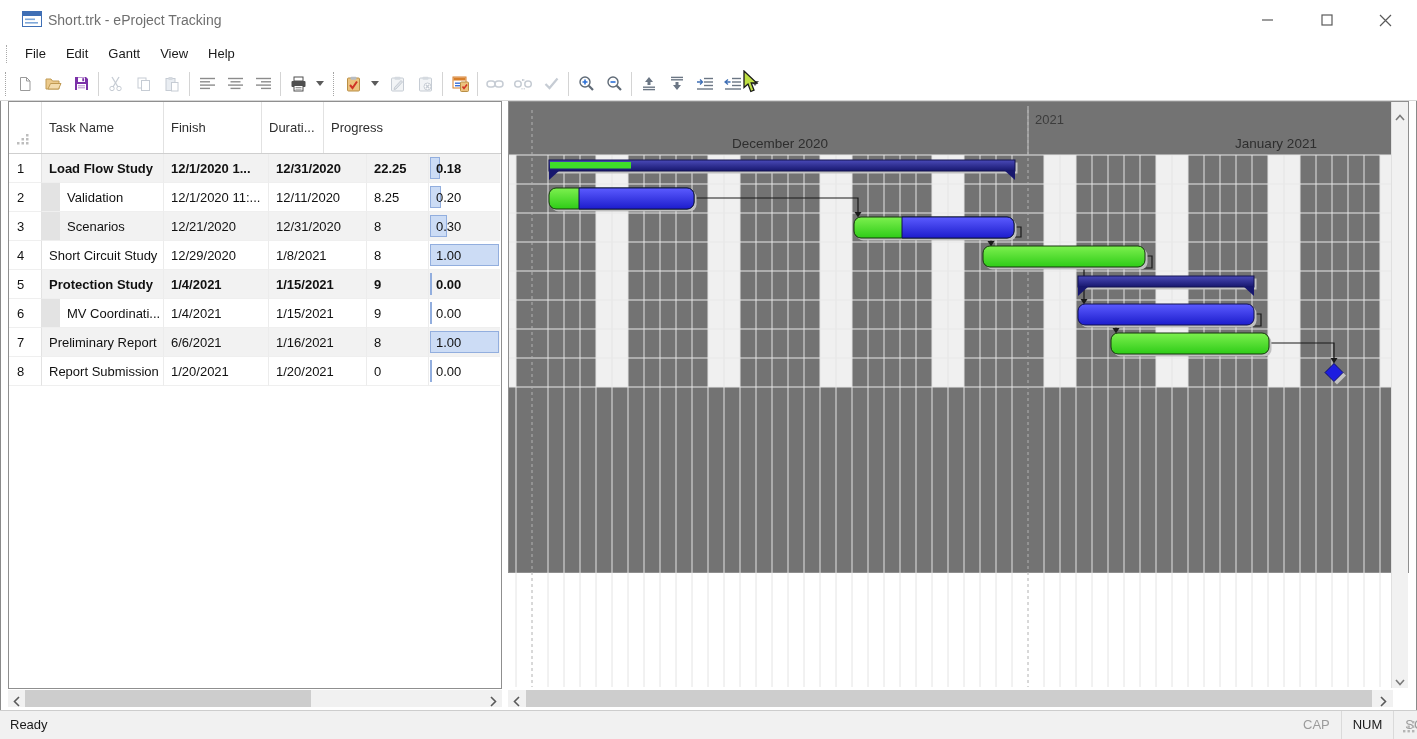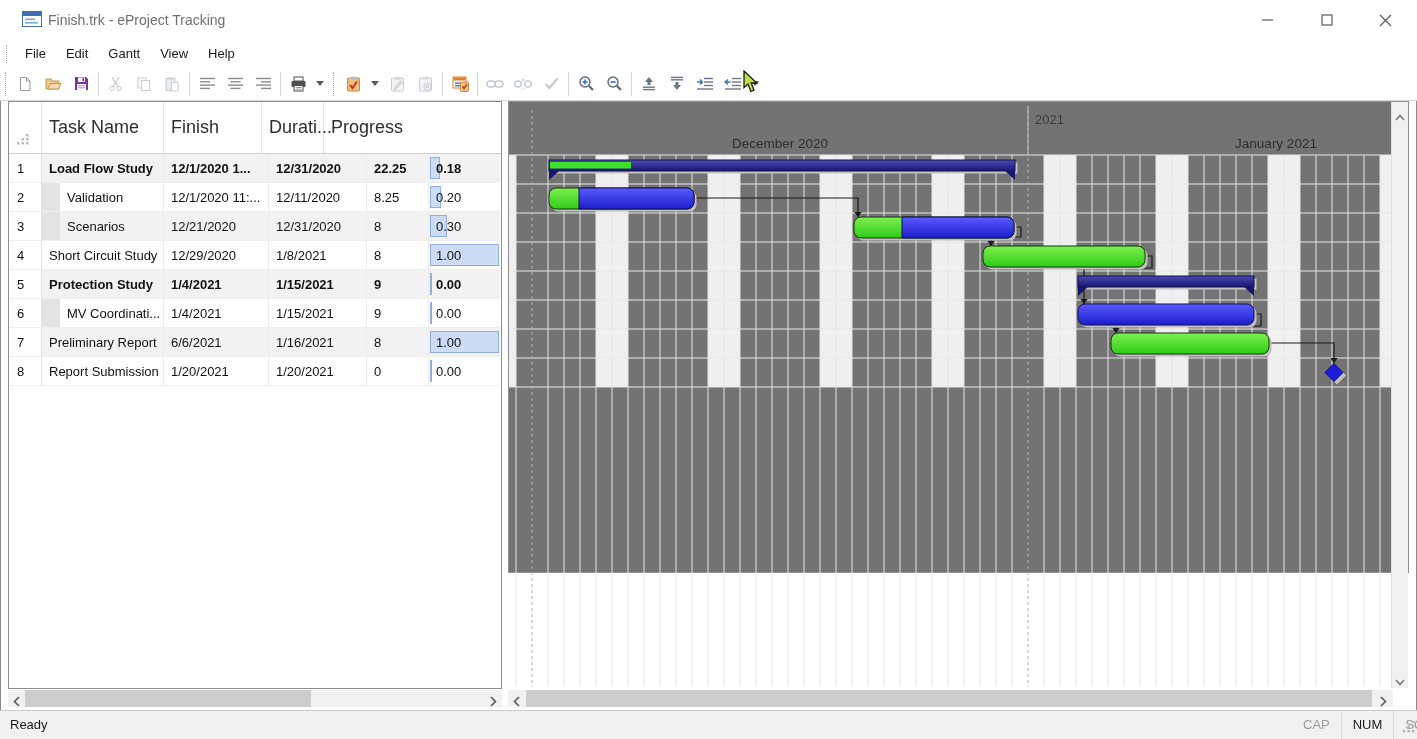--- a/index.html
+++ b/index.html
@@ -19,21 +19,21 @@
   
   .toolbar{position:absolute;left:0;top:67px;width:100%;height:33px;background:#fff;border-bottom:1px solid #d7d7d7;display:flex;align-items:center;}
   .grip{border-left:1px dotted #a5a5a5;height:24px;margin:0 5px;}
   .tbtn{width:28px;height:26px;display:flex;align-items:center;justify-content:center;}
   .tsep{width:1px;height:24px;background:#d4d4d4;margin:0 3px;}
   .dd{width:0;height:0;border-left:4px solid transparent;border-right:4px solid transparent;border-top:5px solid #5b5b5b;margin:0 4px;}
   .cursor-overlay{position:absolute;left:742px;top:70px;z-index:60;}
   
   .table-pane{position:absolute;left:8px;top:101px;width:494px;height:588px;border:1px solid #8f8f8f;background:#fff;box-sizing:border-box;overflow:hidden;}
   .thead{position:absolute;left:0;top:0;width:100%;height:52px;background:#fff;border-bottom:1px solid #cfcfcf;display:flex;box-sizing:border-box;}
-  .hcell{font-size:18px;color:#2e2e2e;border-right:1px solid #e2e2e2;display:flex;align-items:center;padding-left:7px;box-sizing:border-box;height:100%;}
+  .hcell{font-size:13px;color:#2e2e2e;border-right:1px solid #e2e2e2;display:flex;align-items:center;padding-left:7px;box-sizing:border-box;height:100%;}
   .corner{display:flex;align-items:flex-end;padding:0 0 8px 8px;}
   .trows{position:absolute;left:0;top:52px;width:100%;}
   .trow{display:flex;height:29px;box-sizing:border-box;font-size:13px;color:#111;}
   .trow.shade .c{background:#f2f2f2;}
   .trow.bold .c{font-weight:bold;}
   .c{border-right:1px solid #ececec;border-bottom:1px solid #efefef;display:flex;align-items:center;padding-left:7px;box-sizing:border-box;position:relative;overflow:hidden;white-space:nowrap;}
   .cnum{border-right:1px solid #e2e2e2;border-bottom:1px solid #efefef;display:flex;align-items:center;padding-left:8px;box-sizing:border-box;background:#fff;font-weight:normal !important;}
   .indent{position:absolute;left:0;top:0;bottom:0;width:18px;background:#e3e3e3;}
   .pfill{position:absolute;left:1px;top:3px;height:22px;background:#ccdcf5;border:1px solid #92aede;box-sizing:border-box;}
   .ptext{position:relative;z-index:2;}
@@ -61,21 +61,21 @@
 
   <div class="titlebar">
     <span class="title-icon">
       <svg width="20" height="17" viewBox="0 0 20 17">
         <rect x="0.5" y="0.5" width="19" height="15" fill="#fff" stroke="#3f6fb5"></rect>
         <rect x="1" y="1" width="18" height="4" fill="#3f6fb5"></rect>
         <rect x="3" y="7.5" width="10" height="1.6" fill="#7fa8d9"></rect>
         <rect x="3" y="11" width="13" height="1.6" fill="#7fa8d9"></rect>
       </svg>
     </span>
-    <span class="title-text">Finish.trk - eProject Tracking</span>
+    <span class="title-text">Short.trk - eProject Tracking</span>
     <span class="winbtn min">
       <svg width="12" height="12" viewBox="0 0 12 12">
           <line x1="0" y1="6" x2="11" y2="6" stroke="#5a5a5a" stroke-width="1.2"></line>
         </svg>
     </span>
     <span class="winbtn max">
       <svg width="12" height="12" viewBox="0 0 12 12">
           <rect x="1" y="1" width="10" height="10" fill="none" stroke="#5a5a5a" stroke-width="1.2"></rect>
         </svg>
     </span>

